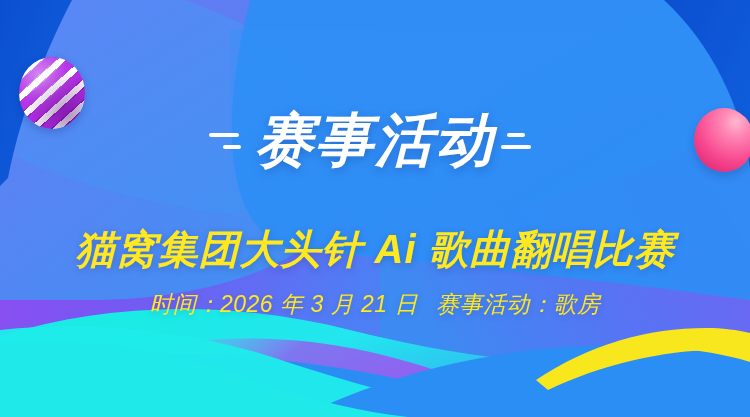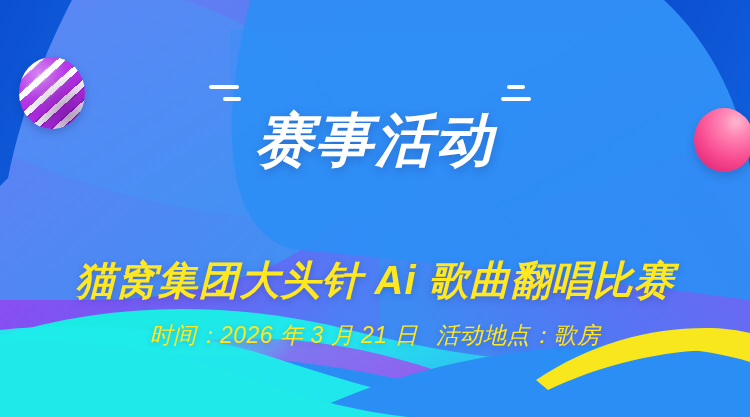--- a/index.html
+++ b/index.html
@@ -81,20 +81,21 @@
     width: 100%;
     height: 100%;
     display: flex;
     flex-direction: column;
     align-items: center;
   }
 
   
   .headline-row {
     display: flex;
+    align-items: center;
     justify-content: center;
     margin-top: 72px;
     gap: 6px;
   }
 
   .dash-group {
     position: relative;
     width: 40px;
     height: 40px;
     flex: none;
@@ -116,21 +117,21 @@
     font-weight: bold;
     font-style: italic;
     color: #ffffff;
     letter-spacing: 2px;
     white-space: nowrap;
     text-shadow: 0 3px 10px rgba(22, 40, 120, 0.30);
   }
 
   
   .main-title {
-    margin-top: 52px;
+    margin-top: 21px;
     font-size: 40px;
     line-height: 1;
     font-weight: bold;
     font-style: italic;
     color: #ffe81f;
     letter-spacing: 1px;
     white-space: nowrap;
     text-shadow: 0 2px 7px rgba(30, 40, 120, 0.28);
   }
 
@@ -283,17 +284,17 @@
 
       <span class="dash-group right">
         <span class="dash dash-a"></span>
         <span class="dash dash-b"></span>
       </span>
     </div>
 
     <div class="main-title">猫窝集团大头针 Ai 歌曲翻唱比赛</div>
 
     <div class="info-line">
-      <span>时间：</span><span>2026 年 3 月 21 日</span><span class="gap"></span><span>活动地点：</span><span>歌房</span>
+      <span>时间：</span><span>2026 年 3 月 21 日</span><span class="gap"></span><span>赛事活动：</span><span>歌房</span>
     </div>
 
   </div>
 </div>
 
 </body></html>

